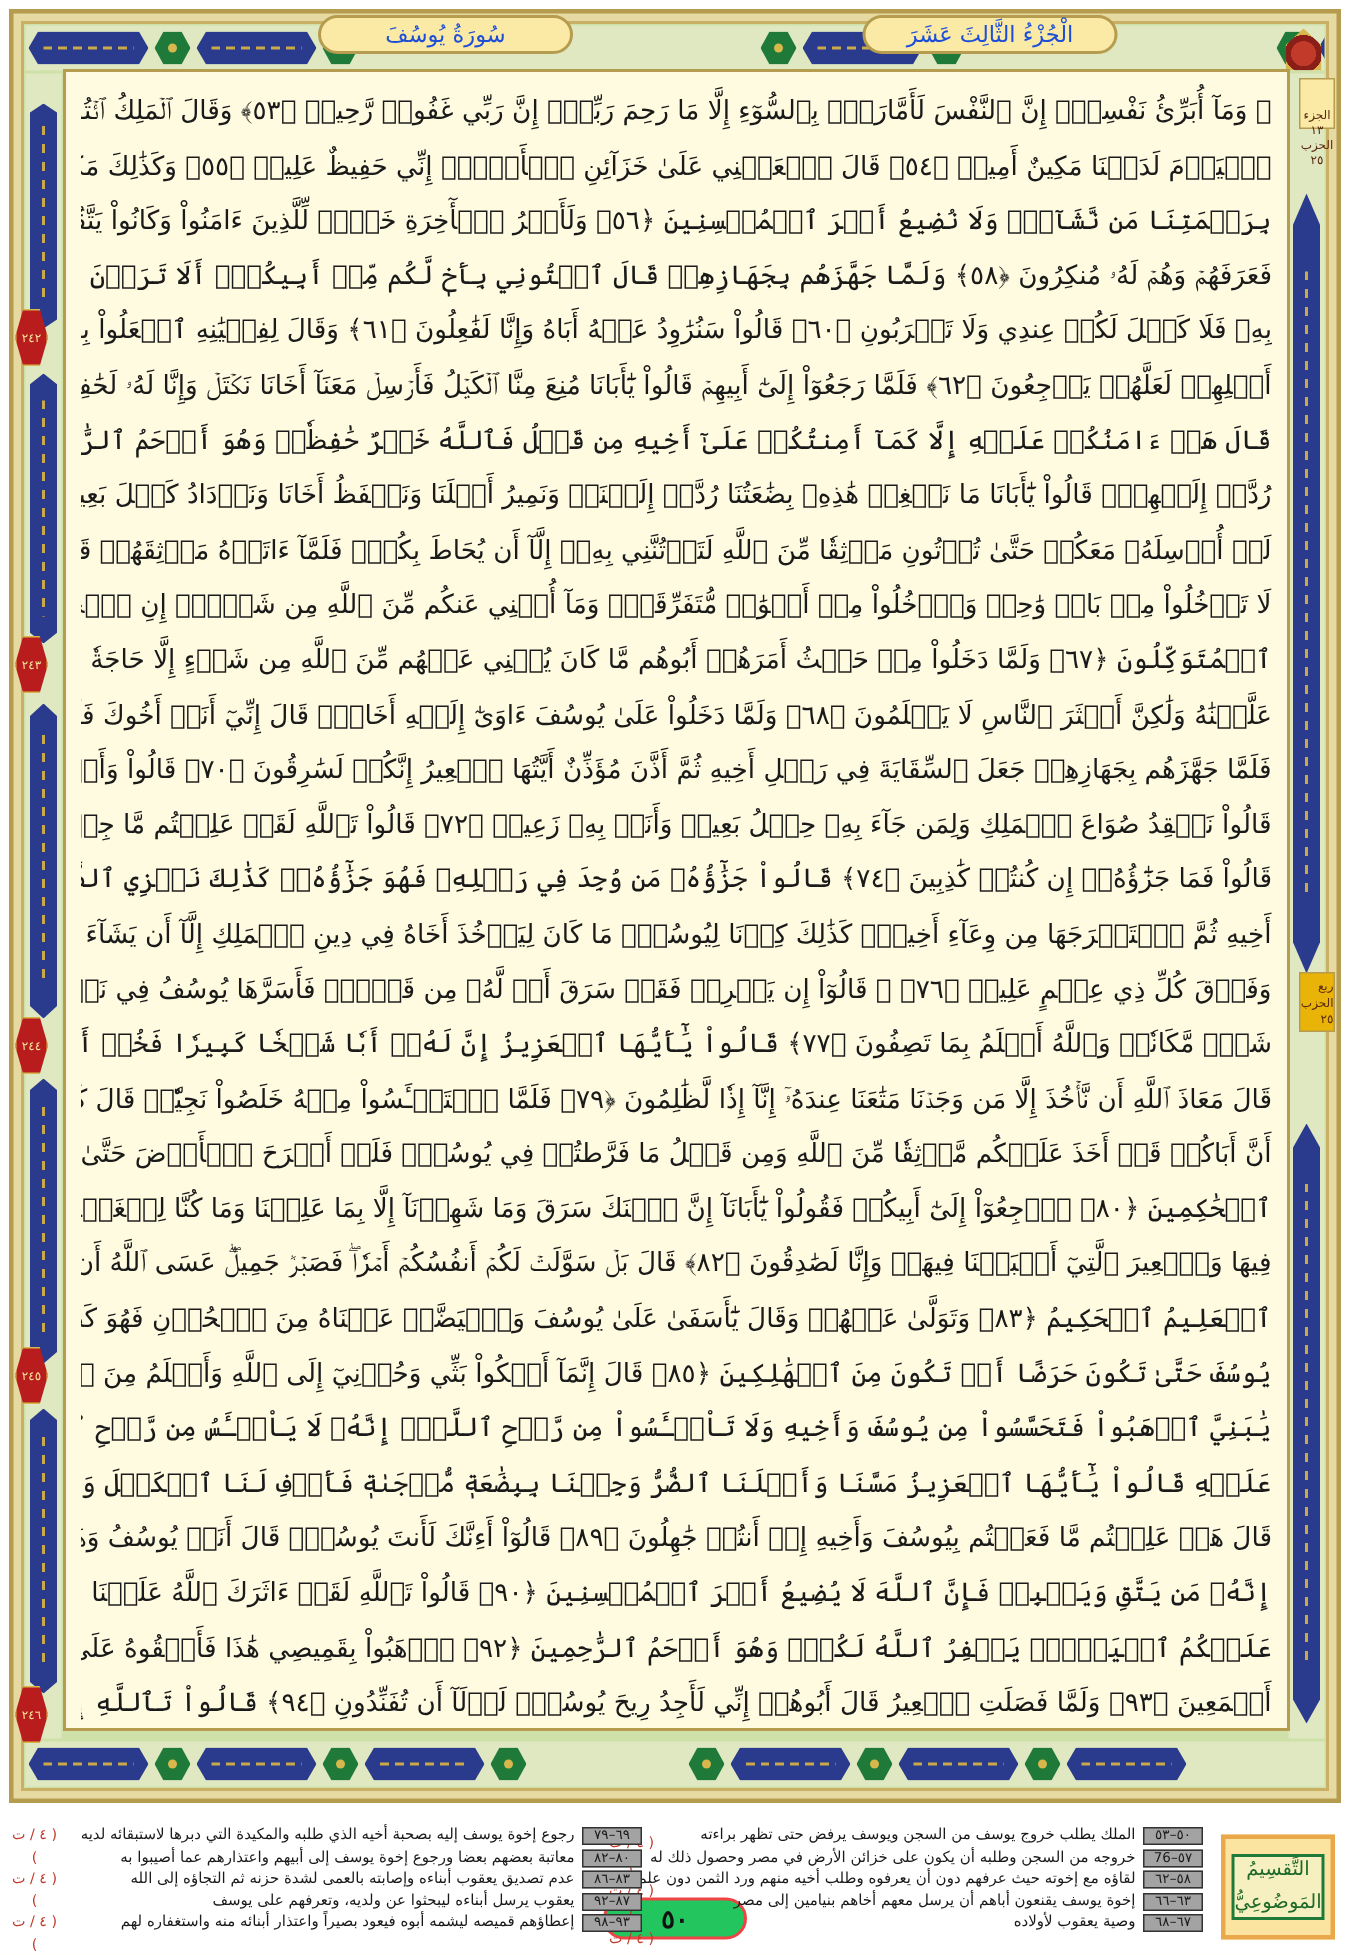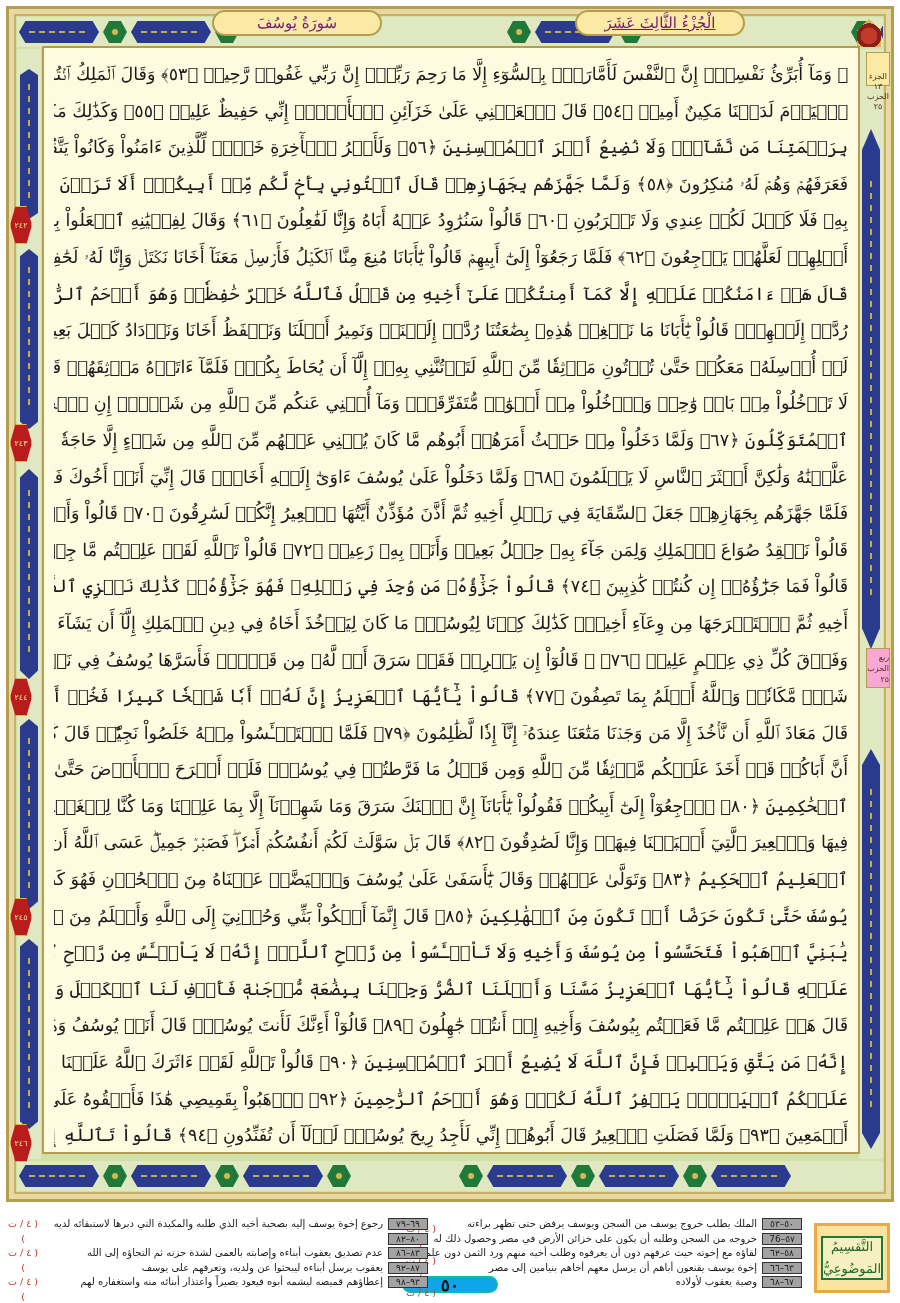--- a/index.html
+++ b/index.html
@@ -60,30 +60,30 @@
   .vtile-blue::after {
     content: ""; position: absolute; left: 8px; top: 10%; bottom: 10%; width: 2px;
     background: repeating-linear-gradient(180deg, #caa94a 0 6px, transparent 6px 12px);
   }
 
   
   .cartouche {
     position: absolute; top: 10px; height: 26px; width: 170px;
     background: #fbeaa6; border: 2px solid #b59c4f; border-radius: 14px;
     display: flex; align-items: center; justify-content: center;
-    font-family: "DejaVu Serif", serif; font-size: 15px; color: #701a75;
+    font-family: "DejaVu Serif", serif; font-size: 15px; color: #1d4ed8;
     direction: rtl;
   }
   .cartouche-surah { left: 212px; }
-  .cartouche-juz { left: 575px; text-decoration: underline; }
+  .cartouche-juz { left: 575px; }
 
   
   .page-number {
-    position: absolute; bottom: 10px; left: 402px; width: 96px; height: 17px;
-    background: #0ea5e9; border: 2px solid #14b8a6; border-radius: 14px;
+    position: absolute; bottom: 10px; left: 402px; width: 96px; height: 28px;
+    background: #22c55e; border: 2px solid #ef4444; border-radius: 14px;
     display: flex; align-items: center; justify-content: center;
     font-family: "DejaVu Serif", serif; font-size: 17px; font-weight: bold; color: #111;
   }
 
   
   .corner-ornament {
     position: absolute; top: 10px; right: 10px; width: 24px; height: 28px;
     background: radial-gradient(circle at 50% 60%, #c23a2a 0 40%, #8a1f18 41% 60%, #d8b84c 61%);
     clip-path: polygon(50% 0, 100% 40%, 100% 100%, 0 100%, 0 40%);
   }
@@ -106,21 +106,21 @@
 
   
   .marker-juz {
     position: absolute; right: 10px; top: 52px; width: 24px; height: 34px;
     background: #fbeaa6; border: 1px solid #b59c4f;
     font-size: 8px; line-height: 10px; text-align: center; direction: rtl;
     color: #5a2a10; padding-top: 19px;
   }
   .marker-rub {
     position: absolute; right: 10px; top: 648px; width: 24px; height: 40px;
-    background: #f9a8d4; border: 1px solid #b59c4f;
+    background: #eab308; border: 1px solid #b59c4f;
     font-size: 8px; line-height: 11px; text-align: center; direction: rtl;
     color: #5a2a10; padding-top: 3px; padding-left: 16px;
   }
   .hizb-hex {
     position: absolute; left: 10px; width: 22px; height: 38px;
     background: #b91c1c;
     clip-path: polygon(25% 0, 75% 0, 100% 50%, 75% 100%, 25% 100%, 0 50%);
     color: #f3e39a; font-size: 8px; font-weight: normal;
     display: flex; align-items: center; justify-content: center;
     border: 1px solid #d8b84c;
@@ -306,20 +306,21 @@
 
   </div>
 
   <div class="topic-col topic-col-left">
     <div class="topic-row">
       <span class="topic-range">٦٩–٧٩</span>
       <span class="topic-text">رجوع إخوة يوسف إليه بصحبة أخيه الذي طلبه والمكيدة التي دبرها لاستبقائه لديه</span>
     </div>
     <div class="topic-row">
       <span class="topic-range">٨٠–٨٢</span>
+      <span class="topic-text">معاتبة بعضهم بعضا ورجوع إخوة يوسف إلى أبيهم واعتذارهم عما أصيبوا به</span>
     </div>
     <div class="topic-row">
       <span class="topic-range">٨٣–٨٦</span>
       <span class="topic-text">عدم تصديق يعقوب أبناءه وإصابته بالعمى لشدة حزنه ثم التجاؤه إلى الله</span>
     </div>
     <div class="topic-row">
       <span class="topic-range">٨٧–٩٢</span>
       <span class="topic-text">يعقوب يرسل أبناءه ليبحثوا عن ولديه، وتعرفهم على يوسف</span>
     </div>
     <div class="topic-row">

